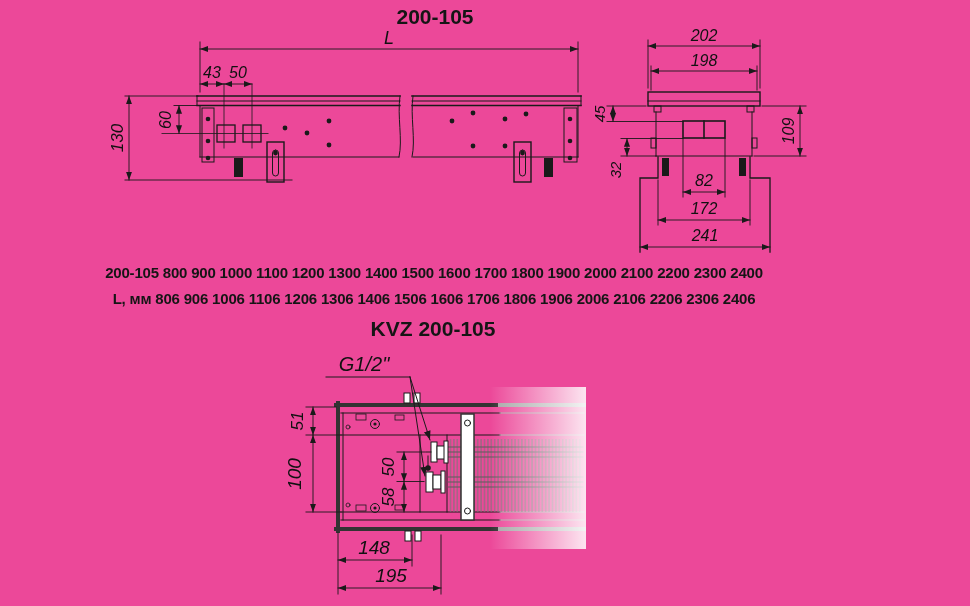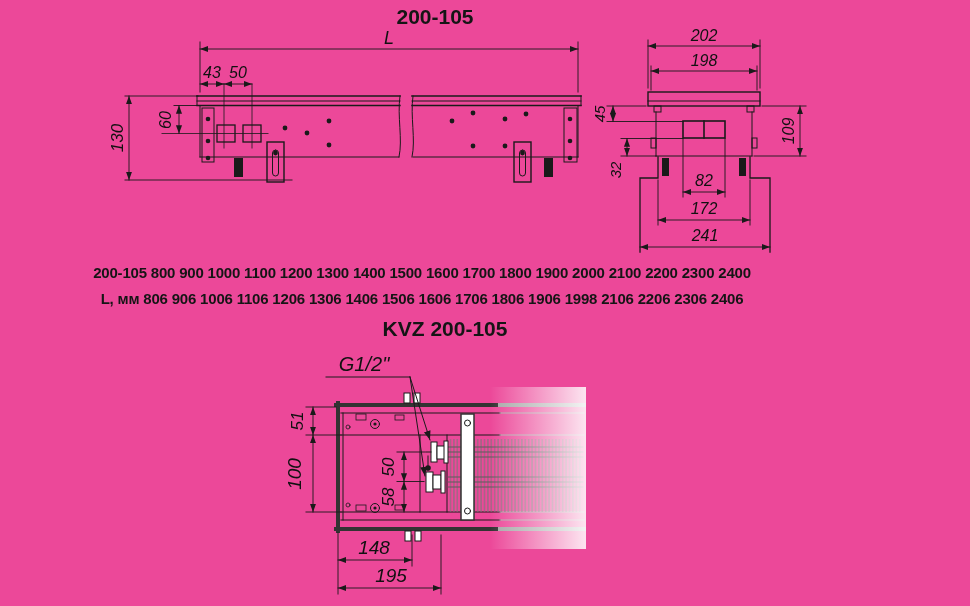--- a/index.html
+++ b/index.html
@@ -1,41 +1,41 @@
 <!DOCTYPE html>
 <html><head>
 <meta charset="utf-8">
 <style>
   html,body{margin:0;padding:0;background:#ffffff;}
   #stage{position:relative;width:970px;height:606px;background:#ec4899;overflow:hidden;
          font-family:"Liberation Sans",sans-serif;color:#111;}
   .abs{position:absolute;}
   .title{font-weight:bold;font-size:21px;color:#151515;white-space:nowrap;text-align:center;}
   .tblrow{font-weight:bold;font-size:15px;letter-spacing:-0.2px;white-space:nowrap;
-          text-align:center;width:844px;color:#151515;}
+          text-align:center;width:844px;color:#151515;margin-left:12px;}
   svg{position:absolute;left:0;top:0;}
   .dimtxt{font-family:"Liberation Sans",sans-serif;font-style:italic;fill:#111;stroke:none;}
 </style>
 </head>
 <body>
 
 <div id="stage">
 
   <div class="abs title" style="left:0;top:5px;width:870px;">200-105</div>
 
   <div class="abs tblrow" style="left:0;top:264px;">
     <span>200-105</span>
     <span> 800 900 1000 1100 1200 1300 1400 1500 1600 1700 1800 1900 2000 2100 2200 2300 2400</span>
   </div>
   <div class="abs tblrow" style="left:0;top:290px;">
     <span>L, мм</span>
-    <span> 806 906 1006 1106 1206 1306 1406 1506 1606 1706 1806 1906 1998 2106 2206 2306 2406</span>
+    <span> 806 906 1006 1106 1206 1306 1406 1506 1606 1706 1806 1906 2006 2106 2206 2306 2406</span>
   </div>
 
-  <div class="abs title" style="left:0;top:317px;width:866px;padding-left:12px;">KVZ 200-105</div>
+  <div class="abs title" style="left:0;top:317px;width:866px;">KVZ 200-105</div>
 
   <svg width="970" height="606" viewBox="0 0 970 606">
     <defs>
       <marker id="ar" viewBox="0 0 10 10" refX="9.2" refY="5" markerWidth="10" markerHeight="10" orient="auto-start-reverse">
         <path d="M0,1.6 L9.2,5 L0,8.4 Z" fill="#1a1a1a"></path>
       </marker>
       <pattern id="fins" width="3.4" height="8" patternUnits="userSpaceOnUse">
         <line x1="1.7" y1="0" x2="1.7" y2="8" stroke="#787878" stroke-width="1"></line>
       </pattern>
       <linearGradient id="fadeW" gradientUnits="userSpaceOnUse" x1="490" y1="0" x2="585" y2="0">

